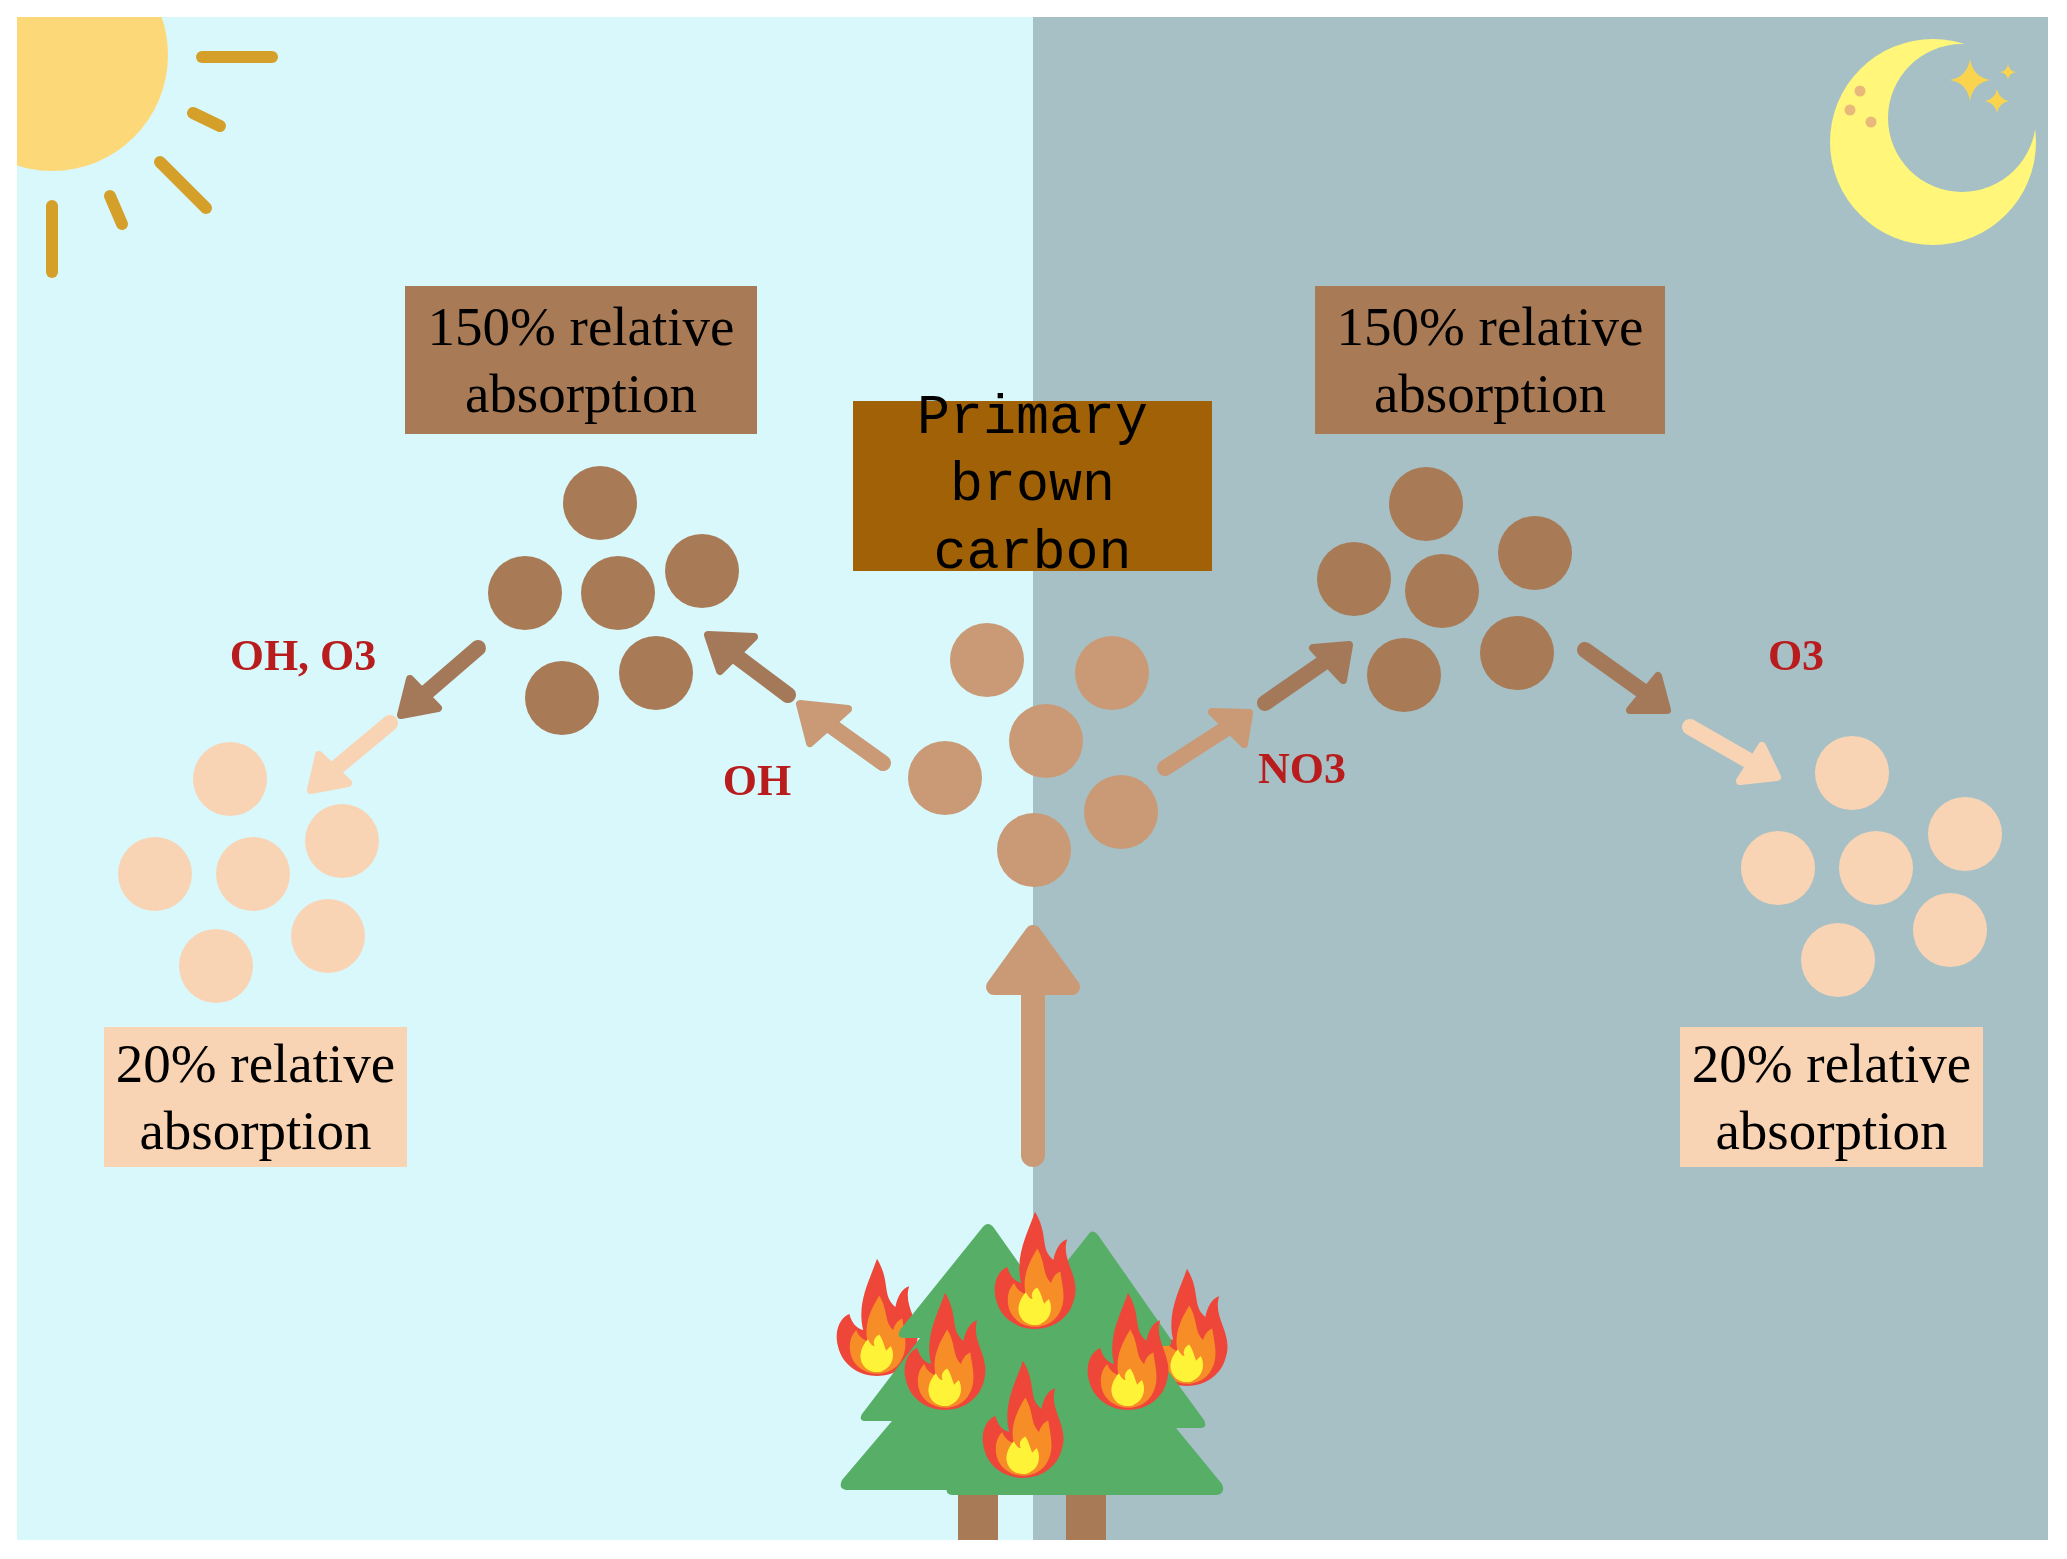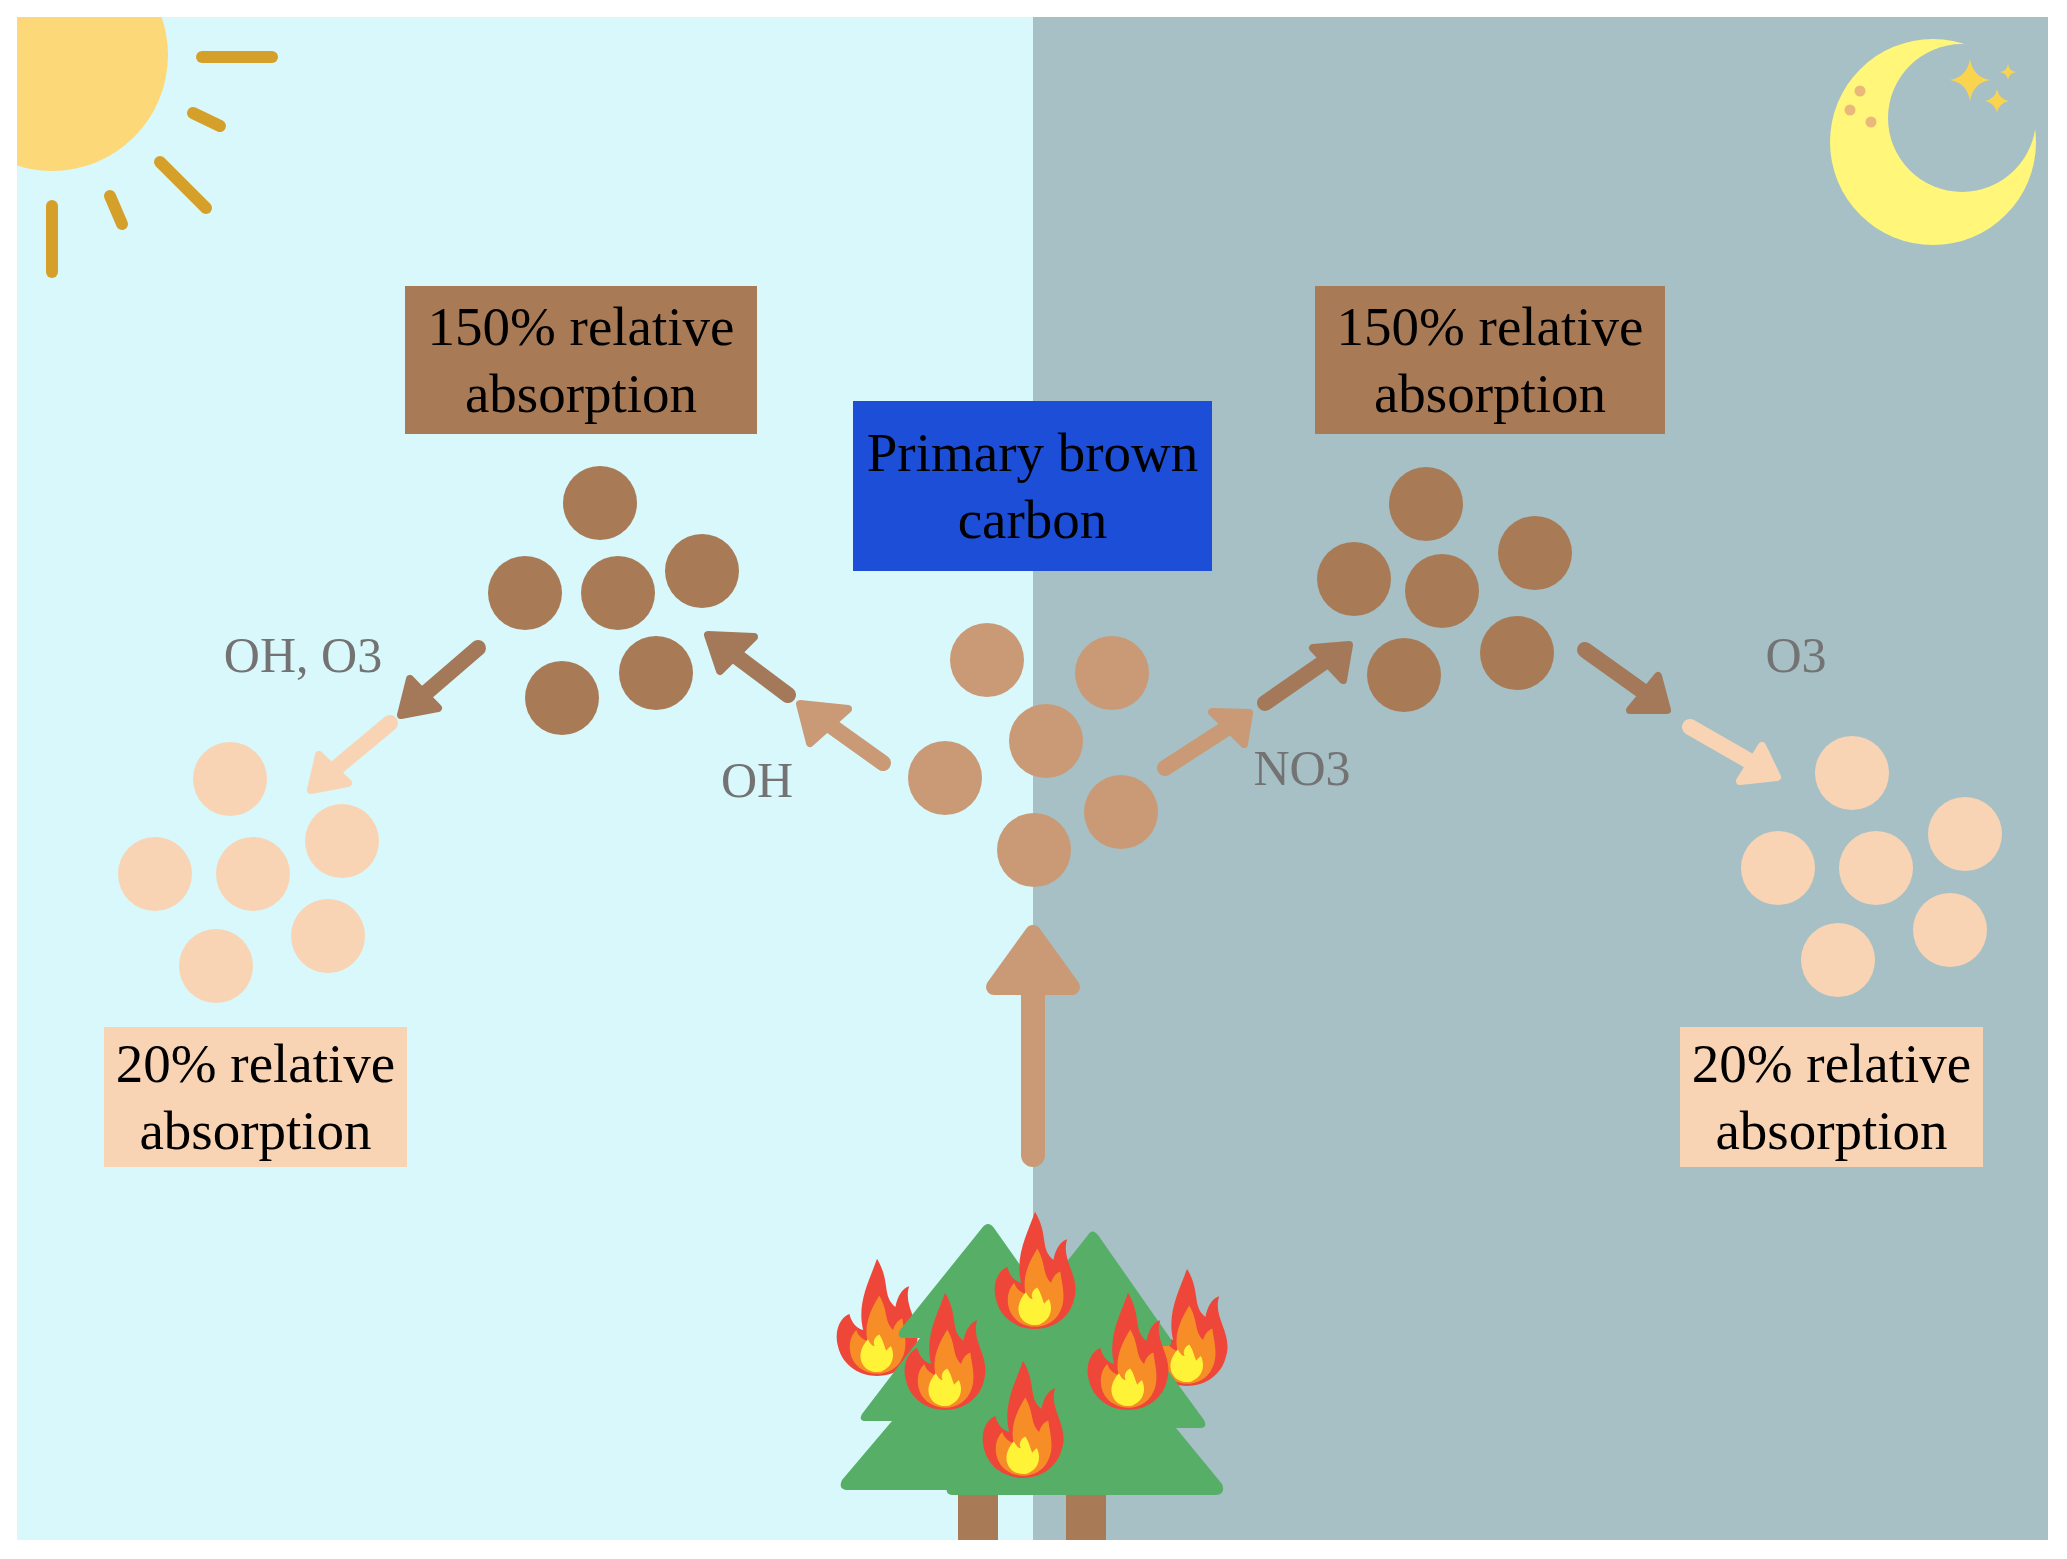--- a/index.html
+++ b/index.html
@@ -7,21 +7,21 @@
   #canvas { position: absolute; left: 0; top: 0; width: 2067px; height: 1559px; }
   .label-box {
     position: absolute; display: flex; align-items: center; justify-content: center;
     text-align: center; font-family: "Liberation Serif", "DejaVu Serif", serif;
     color: #000; line-height: 1.22; box-sizing: border-box;
   }
   .label-box span { display: block; }
   .big { font-size: 55px; }
   .reagent {
     position: absolute; font-family: "Liberation Serif", "DejaVu Serif", serif;
-    font-size: 50px; color: #737373; white-space: nowrap; transform: translate(-50%, -50%);
+    font-size: 44px; color: #b91c1c; white-space: nowrap; transform: translate(-50%, -50%); font-weight: bold;
   }
 </style>
 </head>
 <body>
 
 <svg id="canvas" width="2067" height="1559" viewBox="0 0 2067 1559" xmlns="http://www.w3.org/2000/svg">
   <defs>
     <clipPath id="panelClip">
         <rect x="17" y="17" width="2031" height="1523"></rect>
       </clipPath>
@@ -161,21 +161,21 @@
 
     <path class="tree" d="M982,1228 Q988,1220 994,1228 L1066,1330 Q1070,1338 1062,1338 L1046,1338 L1100,1414 Q1104,1421 1096,1421 L1072,1421 L1120,1480 Q1124,1490 1114,1490 L846,1490 Q838,1489 842,1480 L892,1421 L866,1421 Q858,1421 862,1414 L920,1338 L904,1338 Q896,1338 900,1330 Z" fill="#57AE66"></path>
 
     <use href="#flame" transform="translate(1035,1283) scale(1.15)"></use>
     <use href="#flame" transform="translate(945,1364) scale(1.15)"></use>
     <use href="#flame" transform="translate(1128,1364) scale(1.15)"></use>
     <use href="#flame" transform="translate(1023,1432) scale(1.15)"></use>
   </g>
 </svg>
 
-<div class="label-box big" style="left:853px; top:401px; width:359px; height:170px; background:#1d4ed8;">
+<div class="label-box big" style="left:853px; top:401px; width:359px; height:170px; background:#a16207;font-family:Liberation Mono, monospace;">
   <div>
     <span>Primary brown</span>
     <span>carbon</span>
   </div>
 </div>
 
 <div class="label-box big" style="left:405px; top:286px; width:352px; height:148px; background:#A87B56;">
   <div>
     <span>150% relative</span>
     <span>absorption</span>

